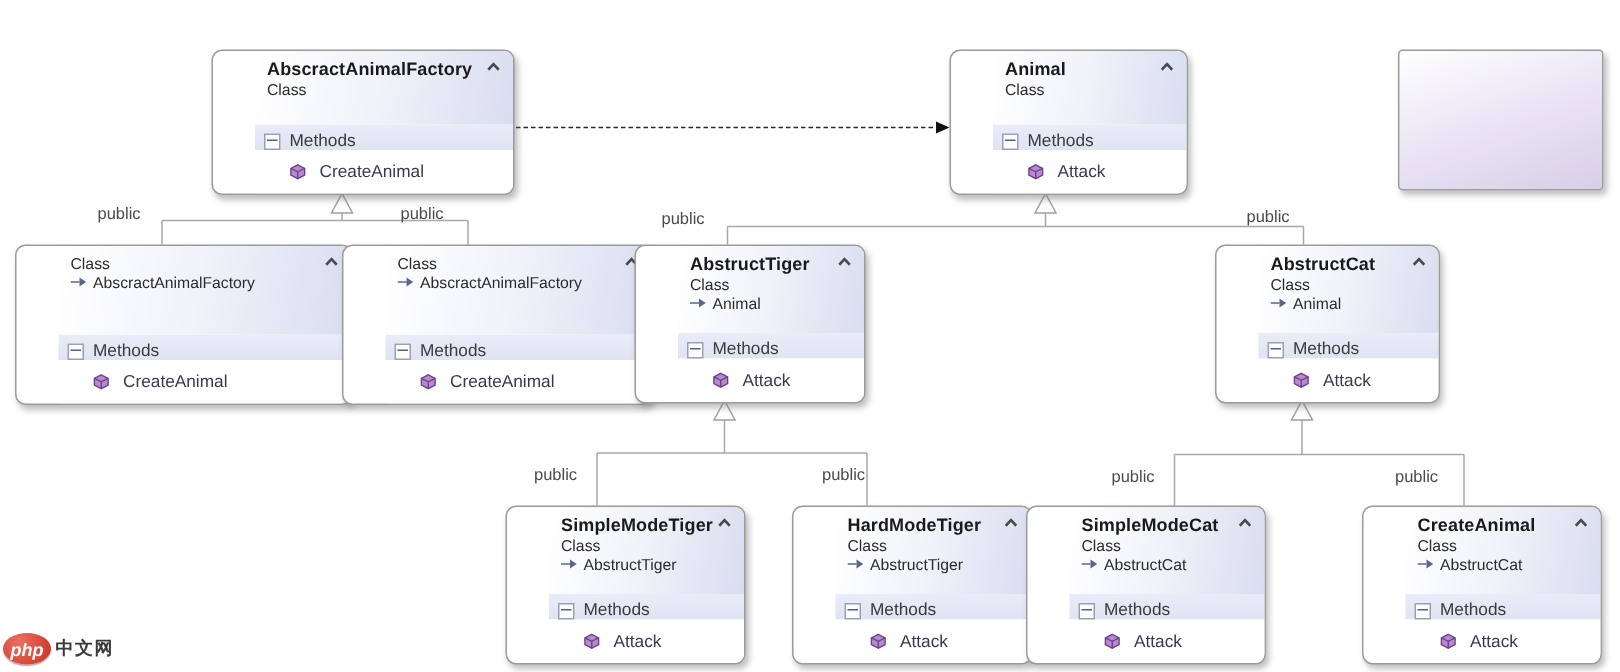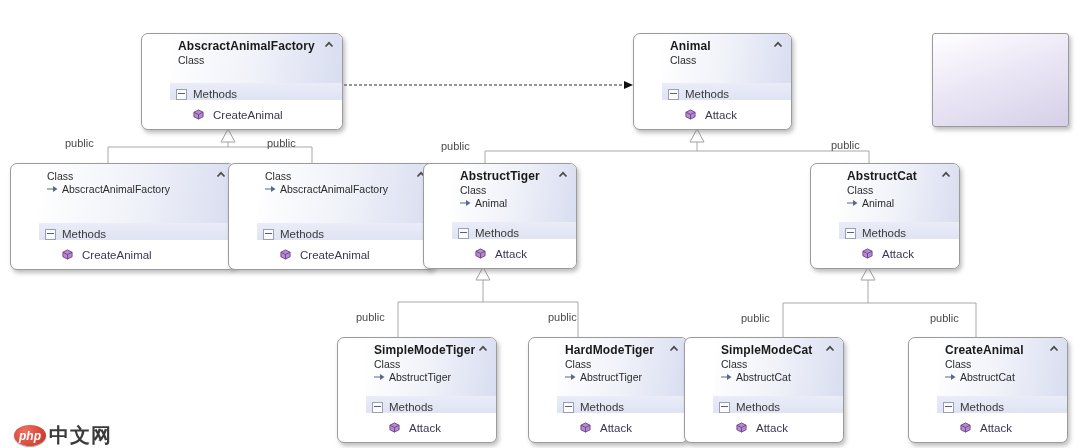--- a/index.html
+++ b/index.html
@@ -34,22 +34,22 @@
            font-size:11.5px;color:#1e1e1e;}
   .evalue{line-height:15px;}
 
   
   .pub{position:absolute;z-index:2;font-size:11px;color:#4a4a4a;}
 
   
   .wm{position:absolute;left:2px;top:422px;z-index:3;display:flex;align-items:center;gap:3px;}
   .wm-ball{width:32px;height:21px;border-radius:50%;background:radial-gradient(circle at 35% 30%,#ef6f5f,#c62f23);
            display:flex;align-items:center;justify-content:center;color:#fff;font-weight:bold;
-           font-style:italic;font-size:12px;box-shadow:0 1px 1px rgba(0,0,0,.35);margin-left:12px;}
-  .wm-text{font-weight:bold;font-size:20px;color:#3a3a3a;letter-spacing:1px;}
+           font-style:italic;font-size:12px;box-shadow:0 1px 1px rgba(0,0,0,.35);}
+  .wm-text{font-weight:bold;font-size:12px;color:#3a3a3a;letter-spacing:1px;}
 </style>
 </head>
 <body>
 
 <div id="canvas">
 
   <svg id="wires" width="1080" height="448" viewBox="0 0 1080 448">
     <g stroke="#a8a8a8" stroke-width="1" fill="none">
 
       <path d="M228 142 L228 147 M108 147 L312 147 M108 147 L108 163 M312 147 L312 163"></path>

